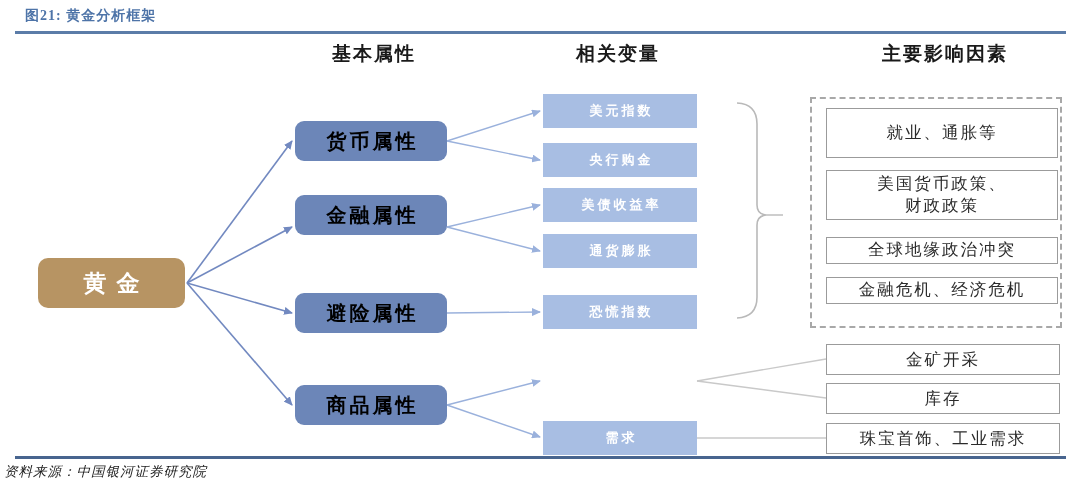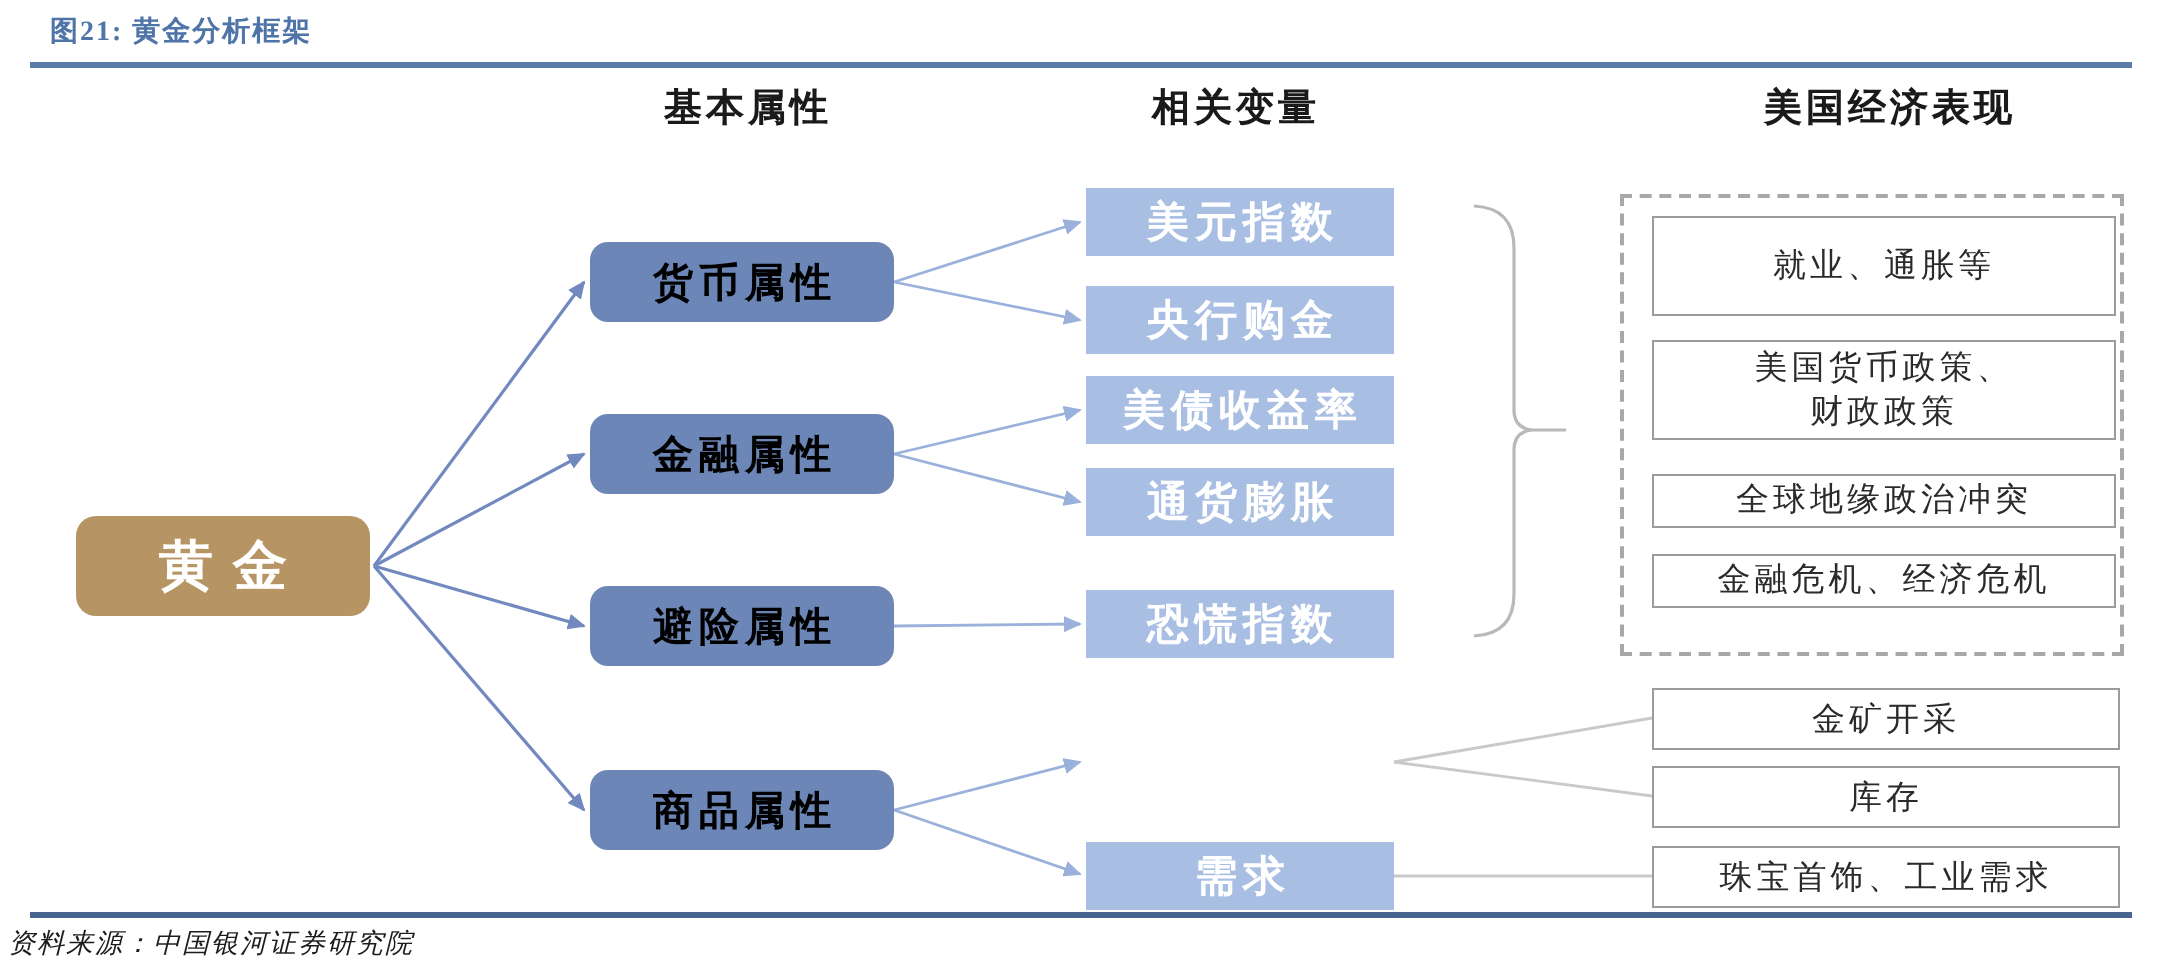--- a/index.html
+++ b/index.html
@@ -38,38 +38,38 @@
   .col-header.c3 { left: 845px; width: 200px; }
 
   .node {
     position: absolute;
     display: flex; align-items: center; justify-content: center;
     z-index: 2;
   }
   .gold-box {
     left: 38px; top: 258px; width: 147px; height: 50px;
     background: #B79463; border-radius: 10px;
-    color: #ffffff; font-size: 27px; font-weight: bold;
+    color: #ffffff; font-size: 23px; font-weight: bold;
     letter-spacing: 10px; padding-left: 10px;
   }
   .attr-box {
     left: 295px; width: 152px; height: 40px;
     background: #6C86B8; border-radius: 9px;
     color: #000000; font-size: 20px; font-weight: bold;
     letter-spacing: 3px; padding-left: 3px;
   }
   .attr-1 { top: 121px; }
-  .attr-2 { top: 207px; }
+  .attr-2 { top: 195px; }
   .attr-3 { top: 293px; }
   .attr-4 { top: 385px; }
 
   .var-box {
     left: 543px; width: 154px; height: 34px;
     background: #A8BEE3;
-    color: #ffffff; font-size: 21px; font-weight: bold;
+    color: #ffffff; font-size: 13px; font-weight: bold;
     letter-spacing: 3px; padding-left: 3px;
   }
   .var-1 { top: 94px; }
   .var-2 { top: 143px; }
   .var-3 { top: 188px; font-family: Liberation Mono, monospace; }
   .var-4 { top: 234px; }
   .var-5 { top: 295px; }
   .var-6 { top: 364px; }
   .var-7 { top: 421px; }
 
@@ -109,21 +109,21 @@
 </head>
 <body>
 
 <div class="canvas">
 
   <div class="fig-title">图21: 黄金分析框架</div>
   <div class="top-rule"></div>
 
   <div class="col-header c1">基本属性</div>
   <div class="col-header c2">相关变量</div>
-  <div class="col-header c3">美国经济表现</div>
+  <div class="col-header c3">主要影响因素</div>
 
   <svg class="connector-layer" viewBox="0 0 1080 484">
     <defs>
       <marker id="ah-dark" markerWidth="9" markerHeight="8" refX="8" refY="4" orient="auto" markerUnits="userSpaceOnUse">
         <path d="M0,0 L9,4 L0,8 Z" fill="#7289C0"></path>
       </marker>
       <marker id="ah-light" markerWidth="9" markerHeight="8" refX="8" refY="4" orient="auto" markerUnits="userSpaceOnUse">
         <path d="M0,0 L9,4 L0,8 Z" fill="#9AB1DC"></path>
       </marker>
     </defs>

